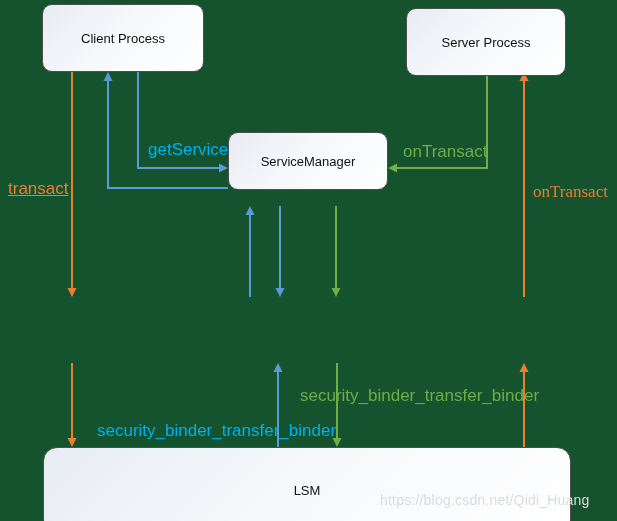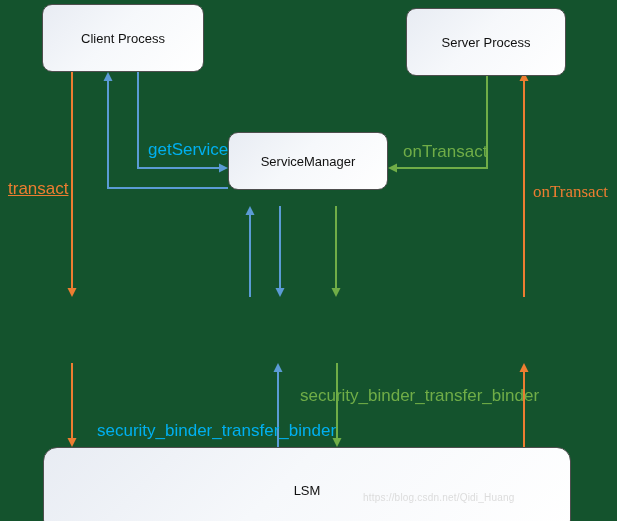--- a/index.html
+++ b/index.html
@@ -25,22 +25,22 @@
   }
   #lbl-transact{left:8px;top:181px;}
   #lbl-get-service{left:148px;top:142px;}
   #lbl-add-service{left:403px;top:144px;}
   #lbl-on-transact{left:533px;top:184px;}
   #lbl-type-handle{left:93px;top:247px;}
   #lbl-type-binder{left:340px;top:247px;}
   #lbl-sec-green{left:300px;top:388px;}
   #lbl-sec-blue{left:97px;top:423px;}
   #watermark{
-    position:absolute;z-index:4;left:363px;top:492px;white-space:nowrap;
-    font-size:10px;letter-spacing:0.2px;
+    position:absolute;z-index:4;left:380px;top:492px;white-space:nowrap;
+    font-size:14px;letter-spacing:0.2px;
   }
 </style>
 </head>
 <body>
 
 <div class="canvas">
 
   <svg id="edge-layer" viewBox="0 0 617 521" xmlns="http://www.w3.org/2000/svg">
       <polyline points="72,72 72,288" fill="none" stroke="#ED7D31" stroke-width="2"></polyline>
       <polygon points="72,297 67.5,288 76.5,288" fill="#ED7D31"></polygon>

